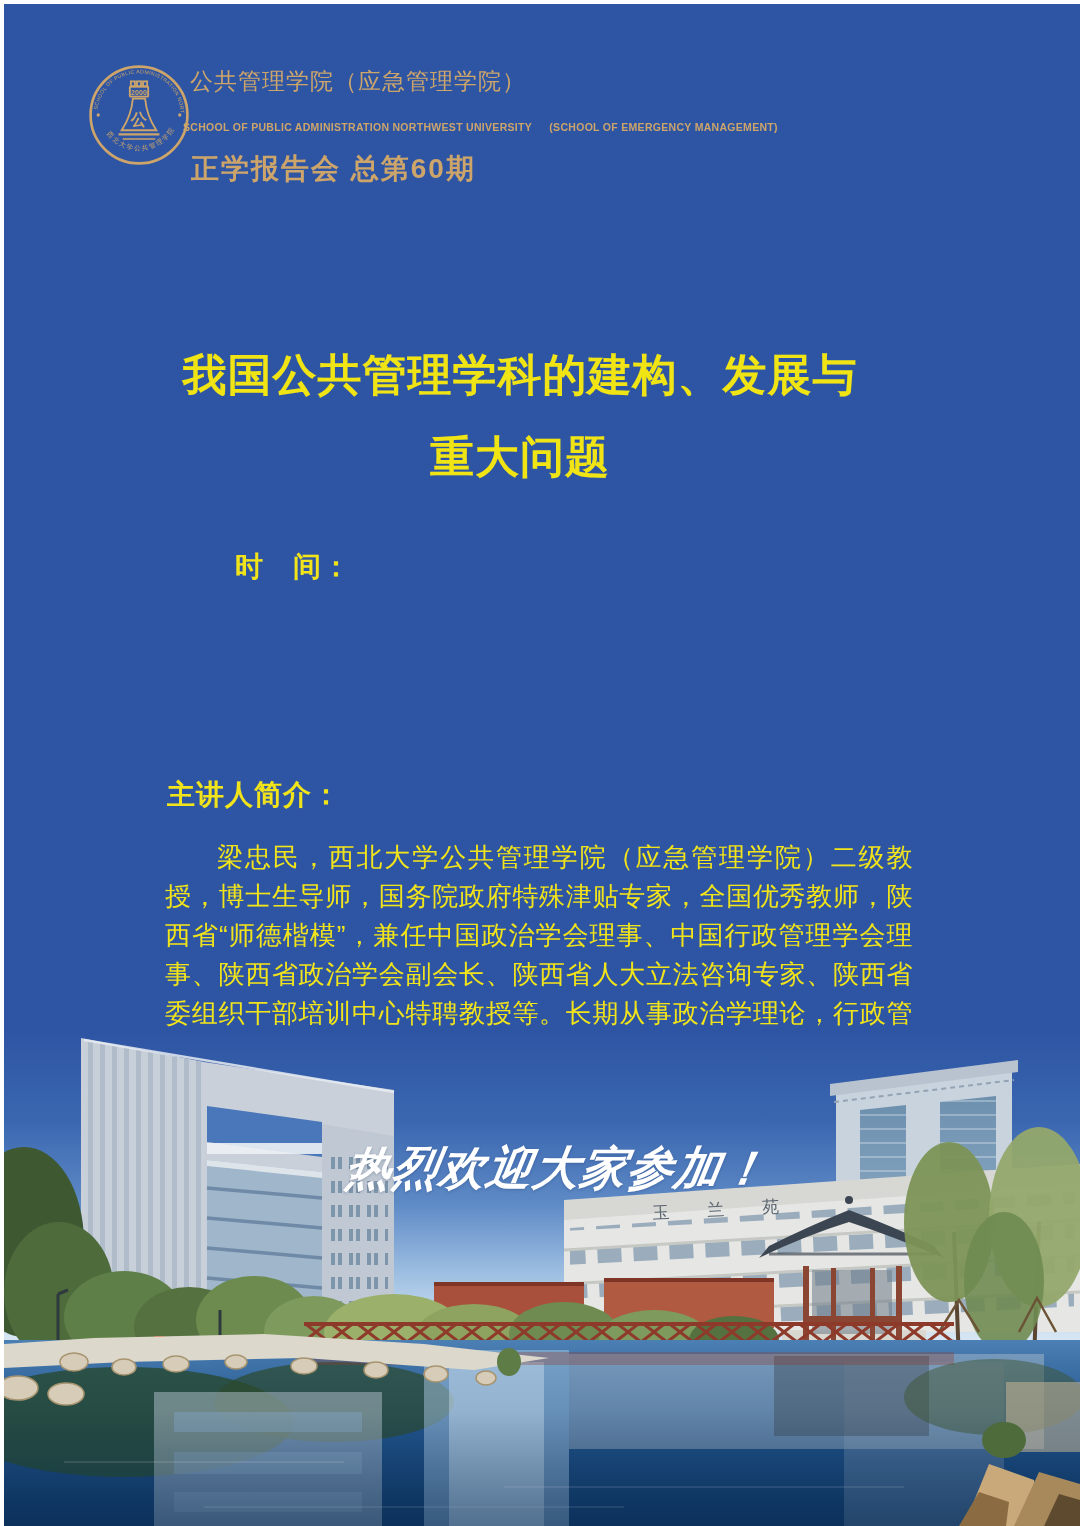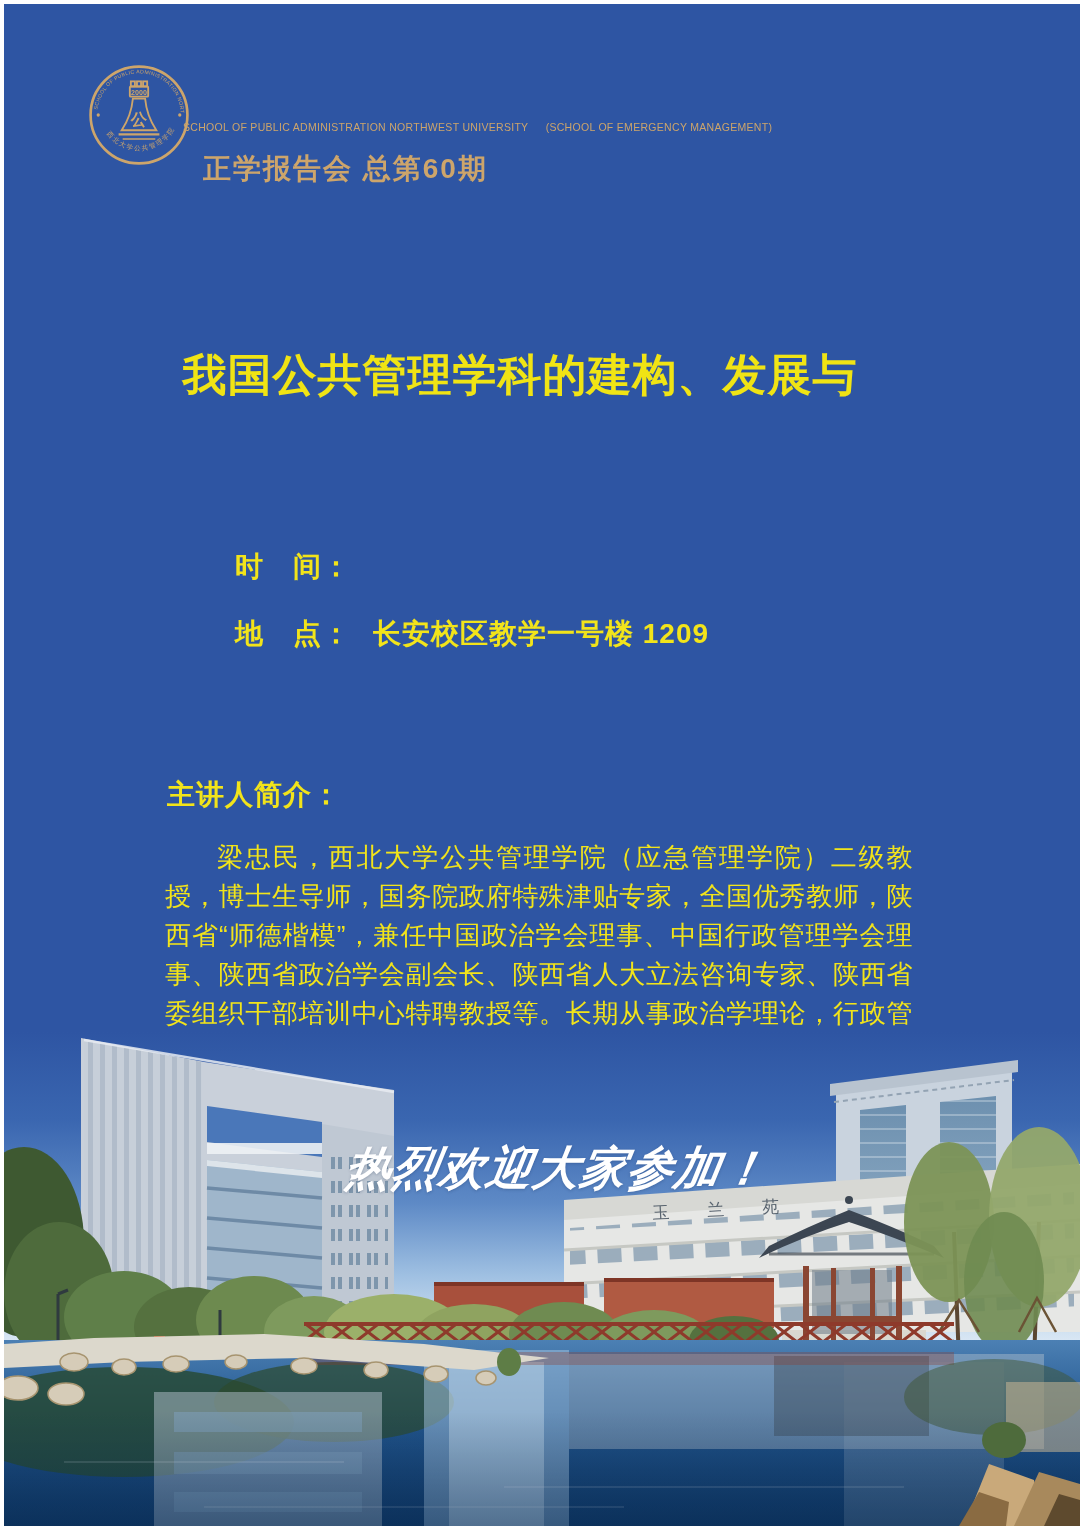--- a/index.html
+++ b/index.html
@@ -5,24 +5,24 @@
   html,body{margin:0;padding:0;background:#ffffff;}
   .poster{position:relative;width:1080px;height:1526px;background:#ffffff;overflow:hidden;
           font-family:"Liberation Sans",sans-serif;}
   .canvas{position:absolute;left:4px;top:4px;width:1076px;height:1522px;background:#2E55A3;overflow:hidden;}
 
   
   .seal{position:absolute;left:82px;top:58px;width:106px;height:106px;}
   .org-line{position:absolute;left:178px;top:62px;display:flex;align-items:baseline;color:#CDA56B;white-space:nowrap;}
   .org-script{font-size:40px;font-weight:bold;letter-spacing:2px;}
   .org-name{font-size:23px;margin-left:8px;letter-spacing:1px;}
-  .org-en{position:absolute;left:179px;top:117px;color:#CDA56B;font-size:10.5px;font-weight:normal;
+  .org-en{position:absolute;left:179px;top:117px;color:#CDA56B;font-size:10.5px;font-weight:bold;
           letter-spacing:.3px;white-space:nowrap;}
   .org-en .gap{display:inline-block;width:14px;}
-  .series{position:absolute;left:187px;top:146px;color:#CDA56B;font-size:28px;font-weight:bold;letter-spacing:2px;margin-left:12px;}
+  .series{position:absolute;left:187px;top:146px;color:#CDA56B;font-size:28px;font-weight:bold;letter-spacing:2px;}
 
   
   .title{position:absolute;left:0;width:1032px;top:330px;text-align:center;color:#F0E414;
          font-weight:900;font-size:44px;line-height:82px;letter-spacing:1px;}
 
   
   .details{position:absolute;left:231px;top:544px;color:#F2E41A;font-size:28px;font-weight:bold;}
   .detail-row{display:flex;margin-bottom:29px;white-space:nowrap;}
   .detail-label{min-width:128px;letter-spacing:1px;}
   .detail-value{margin-left:10px;letter-spacing:1px;}
@@ -66,38 +66,36 @@
         <rect x="43" y="24" width="18" height="10" rx="1"></rect>
         <path d="M46,36 C45,47 41,58 35,67 L69,67 C63,58 59,47 58,36 Z"></path>
         <line x1="32" y1="71" x2="72" y2="71" stroke-width="2.2"></line>
         <line x1="36" y1="75.5" x2="68" y2="75.5" stroke-width="1.4"></line>
       </g>
       <text x="52" y="32" font-size="7" text-anchor="middle" fill="#CDA56B" font-weight="bold">2000</text>
       <text x="52" y="62" font-size="16" text-anchor="middle" fill="#CDA56B" font-weight="bold">公</text>
     </svg>
 
     <div class="org-line">
+      <span class="org-name">公共管理学院（应急管理学院）</span>
     </div>
     <div class="org-en">
       <span>SCHOOL OF PUBLIC ADMINISTRATION NORTHWEST UNIVERSITY</span><span class="gap"></span>
       <span>(SCHOOL OF EMERGENCY MANAGEMENT)</span>
     </div>
     <div class="series">正学报告会 总第60期</div>
 
     <div class="title">
       <div>我国公共管理学科的建构、发展与</div>
+      <div>重大问题</div>
     </div>
 
     <div class="details">
       <div class="detail-row">
         <span class="detail-label">时　间：</span>
-      </div>
-      <div class="detail-row">
-        <span class="detail-label">地　点：</span>
-        <span class="detail-value">长安校区教学一号楼 1209</span>
       </div>
     </div>
 
     <div class="bio-heading">主讲人简介：</div>
     <div class="bio-text">梁忠民，西北大学公共管理学院（应急管理学院）二级教授，博士生导师，国务院政府特殊津贴专家，全国优秀教师，陕西省“师德楷模”，兼任中国政治学会理事、中国行政管理学会理事、陕西省政治学会副会长、陕西省人大立法咨询专家、陕西省委组织干部培训中心特聘教授等。长期从事政治学理论，行政管理教学与研究，发表学术论文150多篇，出版学术著作和教科书16部。</div>
 
     <div class="photo">
       <svg width="1076" height="494" viewBox="0 0 1076 494">
         <defs>
           <linearGradient id="skyGrad" x1="0" y1="0" x2="0" y2="1">

